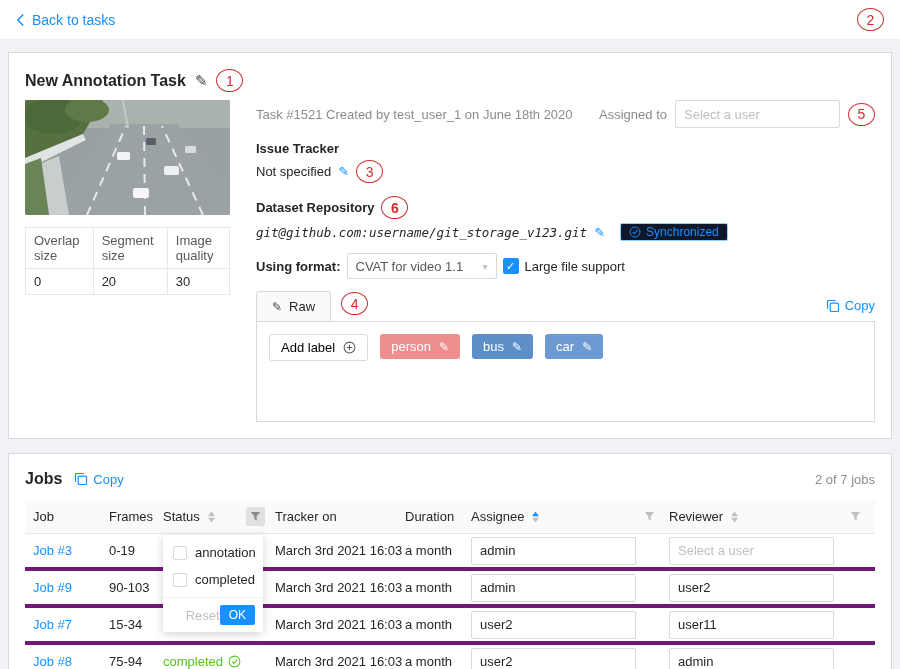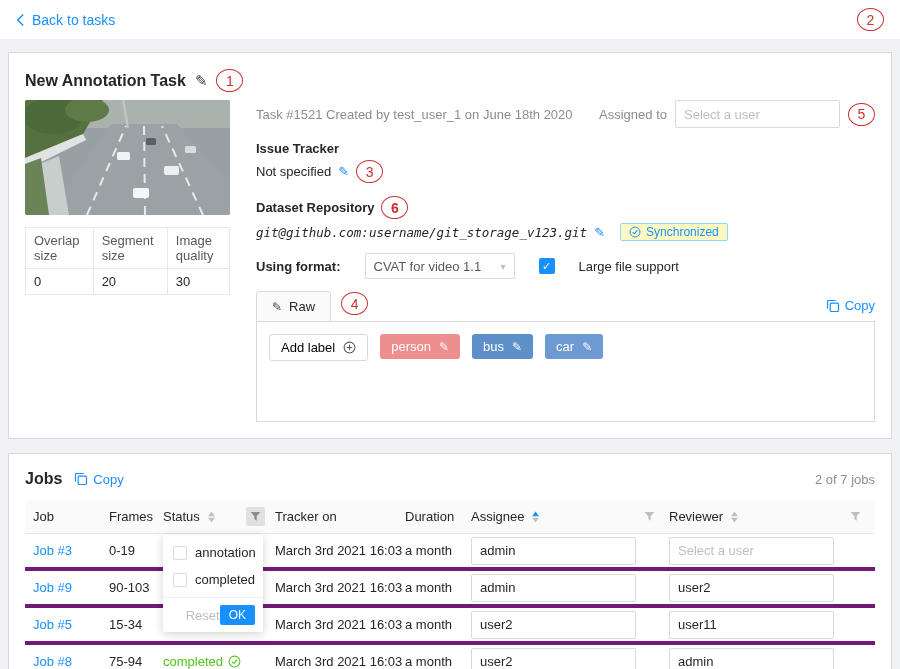--- a/index.html
+++ b/index.html
@@ -40,22 +40,22 @@
   .meta-text { color:#8c8c8c; font-size:13px; }
   .assign-group { margin-left:auto; display:flex; align-items:center; gap:8px; }
   .assign-label { color:#8c8c8c; }
   .ui-input { width:165px; height:28px; border:1px solid #d9d9d9; border-radius:2px;
     padding:0 8px; font-size:13px; color:#262626; font-family:"Liberation Sans",sans-serif; outline:none; }
   .ui-input::placeholder { color:#bfbfbf; }
   .blk-label { font-weight:700; font-size:13px; margin-top:13px; display:inline-flex; align-items:center; gap:7px; }
   .line { margin-top:4px; display:flex; align-items:center; gap:7px; }
   .repo-value { font-family:"DejaVu Sans Mono", monospace; font-style:italic; font-size:12.5px; color:#262626; }
   .sync-badge { display:inline-flex; align-items:center; gap:5px; border:1px solid #91d5ff;
-    background:#fef9c3; color:#1890ff; font-size:12px; padding:1px 8px; border-radius:2px; margin-left:8px; }
-  .format-row { margin-top:12px; display:flex; align-items:center; gap:24px; }
+    background:#0f172a; color:#1890ff; font-size:12px; padding:1px 8px; border-radius:2px; margin-left:8px; }
+  .format-row { margin-top:12px; display:flex; align-items:center; gap:6px; }
   .select-box { width:150px; height:26px; border:1px solid #d9d9d9; border-radius:2px;
     display:inline-flex; align-items:center; justify-content:space-between; padding:0 8px;
     color:#595959; cursor:pointer; background:#fff; }
   .caret { color:#bfbfbf; font-size:10px; }
   .cbx { width:16px; height:16px; background:#1890ff; border-radius:2px; color:#fff;
     display:inline-flex; align-items:center; justify-content:center; font-size:11px; cursor:pointer; flex:none; }
   
   .tabs-row { margin-top:12px; display:flex; align-items:flex-end; border-bottom:1px solid #d9d9d9; }
   .tab { display:inline-flex; align-items:center; gap:7px; padding:7px 15px;
     border:1px solid #d9d9d9; border-radius:3px 3px 0 0; background:#fafafa;
@@ -342,21 +342,21 @@
       <span class="c-duration">a month</span>
       <span class="c-assignee">
         <input class="ui-input" value="admin" style="">
       </span>
       <span class="c-reviewer">
         <input class="ui-input" value="user2" style="">
       </span>
     </div>
 
     <div class="trow">
-      <span class="c-job job-link">Job #5</span>
+      <span class="c-job job-link">Job #7</span>
       <span class="c-frames">15-34</span>
       <span class="c-status"></span>
       <span class="c-started">March 3rd 2021 16:03</span>
       <span class="c-duration">a month</span>
       <span class="c-assignee">
         <input class="ui-input" value="user2" style="">
       </span>
       <span class="c-reviewer">
         <input class="ui-input" value="user11" style="">
       </span>

